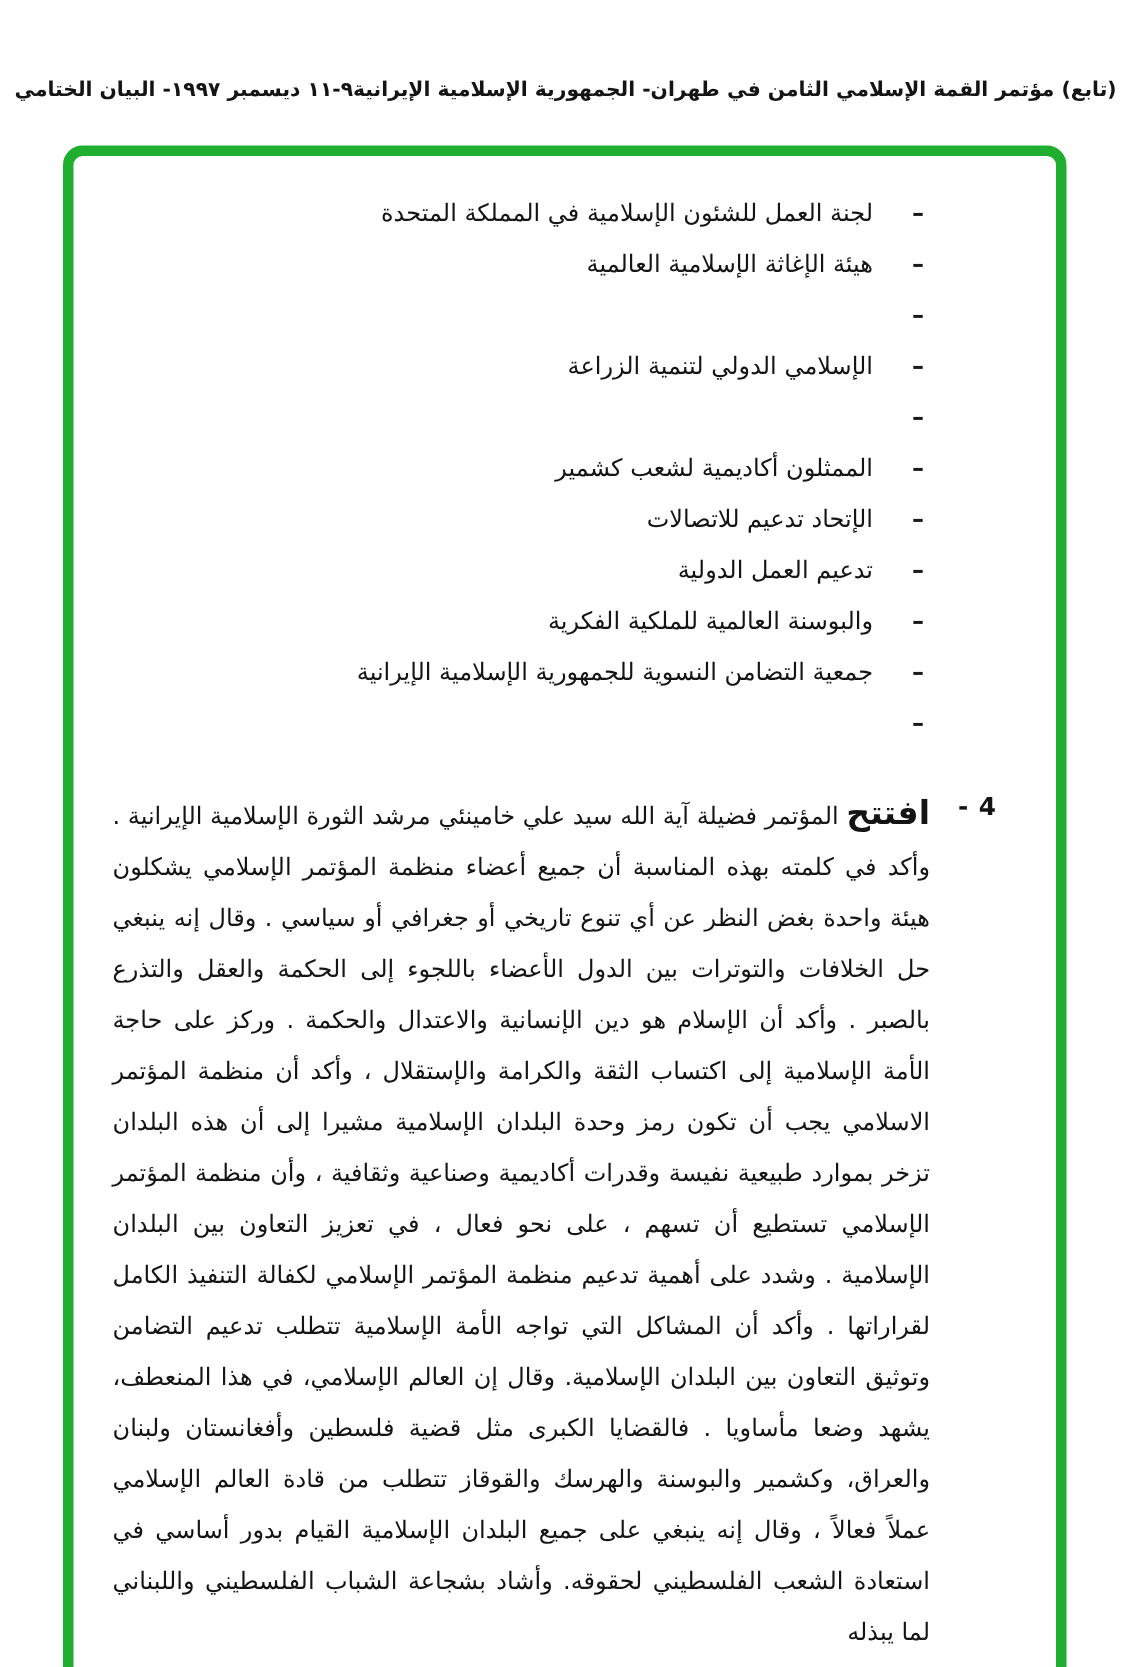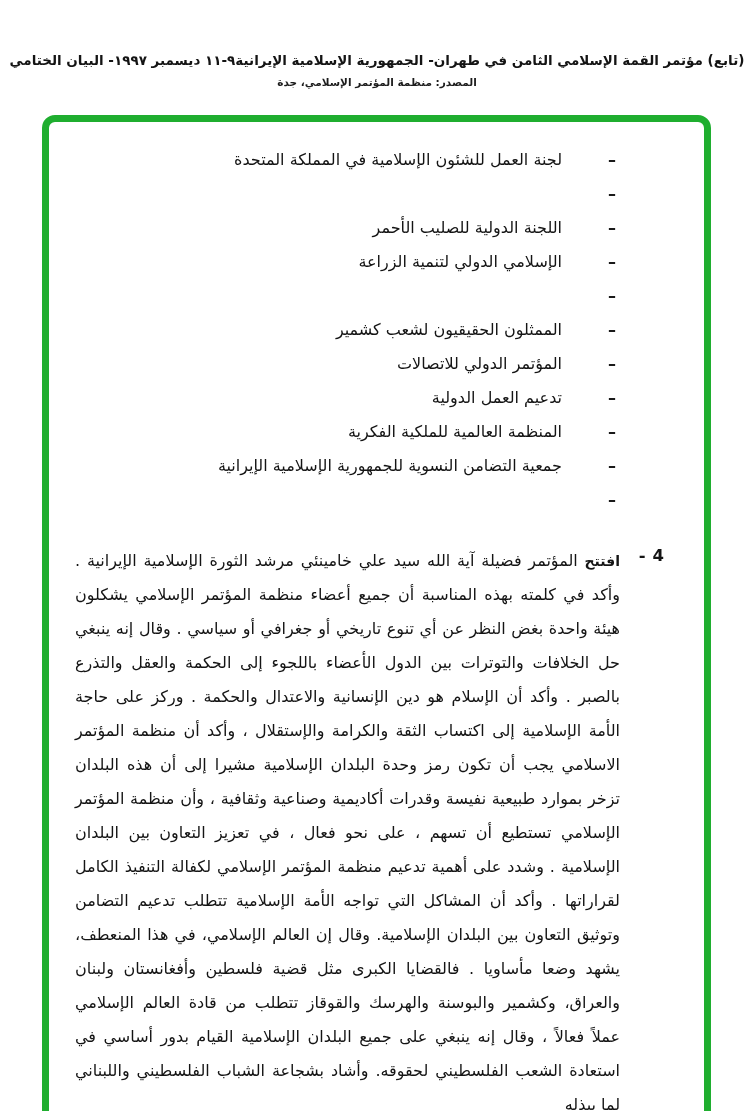--- a/index.html
+++ b/index.html
@@ -45,21 +45,21 @@
     height: 34px;
     font-size: 16px;
   }
   .dash {
     flex: 0 0 auto;
     width: 22px;
     font-weight: bold;
     color: #1a1a1a;
   }
   .org-text {
-    margin-right: 32px;
+    margin-right: 12px;
     white-space: nowrap;
     letter-spacing: 0.2px;
   }
   .para {
     display: flex;
     margin-top: 20px;
     padding: 0 40px 0 26px;
   }
   .pnum {
     flex: 0 0 44px;
@@ -71,78 +71,77 @@
   }
   .ptext {
     flex: 1 1 auto;
     font-size: 16px;
     line-height: 34px;
     text-align: justify;
     letter-spacing: 0.1px;
   }
   .lead {
     font-weight: bold;
-    font-size: 14px;
+    font-size: 22px;
   }
 </style>
 </head>
 <body>
 
 <div class="page">
 
   <header class="doc-header">
     <div class="header-line1">(تابع) مؤتمر القمة الإسلامي الثامن في طهران- الجمهورية الإسلامية الإيرانية٩-١١ ديسمبر ١٩٩٧- البيان الختامي</div>
-    <div class="header-line2">المصدر: منظمة المؤتمر الإسلامي، جدة</div>
   </header>
 
   <div class="frame" style="border-color: rgb(31, 174, 47);">
 
     <div class="org-list">
 
         <div class="org-row">
           <span class="dash">–</span>
           <span class="org-text">لجنة العمل للشئون الإسلامية في المملكة المتحدة</span>
         </div>
 
         <div class="org-row">
           <span class="dash">–</span>
+          <span class="org-text">هيئة الإغاثة الإسلامية العالمية</span>
         </div>
 
         <div class="org-row">
           <span class="dash">–</span>
-          <span class="org-text">اللجنة الدولية للصليب الأحمر</span>
         </div>
 
         <div class="org-row">
           <span class="dash">–</span>
           <span class="org-text">الإسلامي الدولي لتنمية الزراعة</span>
         </div>
 
         <div class="org-row">
           <span class="dash">–</span>
         </div>
 
         <div class="org-row">
           <span class="dash">–</span>
-          <span class="org-text">الممثلون الحقيقيون لشعب كشمير</span>
+          <span class="org-text">الممثلون أكاديمية لشعب كشمير</span>
         </div>
 
         <div class="org-row">
           <span class="dash">–</span>
-          <span class="org-text">المؤتمر الدولي للاتصالات</span>
+          <span class="org-text">الإتحاد تدعيم للاتصالات</span>
         </div>
 
         <div class="org-row">
           <span class="dash">–</span>
           <span class="org-text">تدعيم العمل الدولية</span>
         </div>
 
         <div class="org-row">
           <span class="dash">–</span>
-          <span class="org-text">المنظمة العالمية للملكية الفكرية</span>
+          <span class="org-text">والبوسنة العالمية للملكية الفكرية</span>
         </div>
 
         <div class="org-row">
           <span class="dash">–</span>
           <span class="org-text">جمعية التضامن النسوية للجمهورية الإسلامية الإيرانية</span>
         </div>
 
         <div class="org-row">
           <span class="dash">–</span>
         </div>

